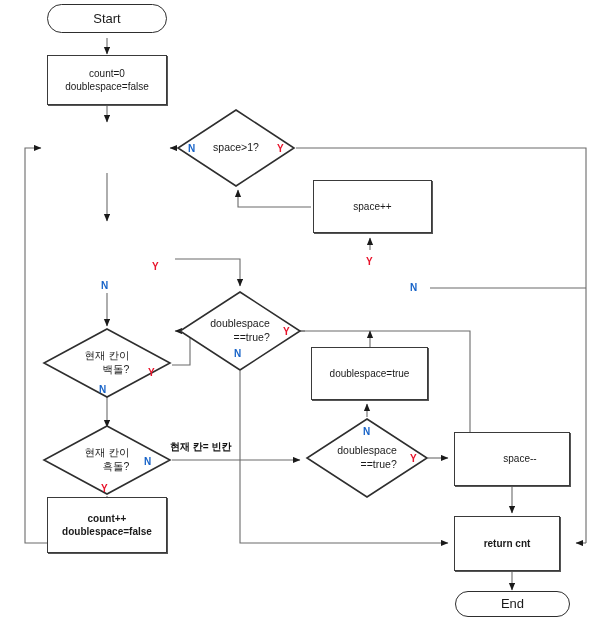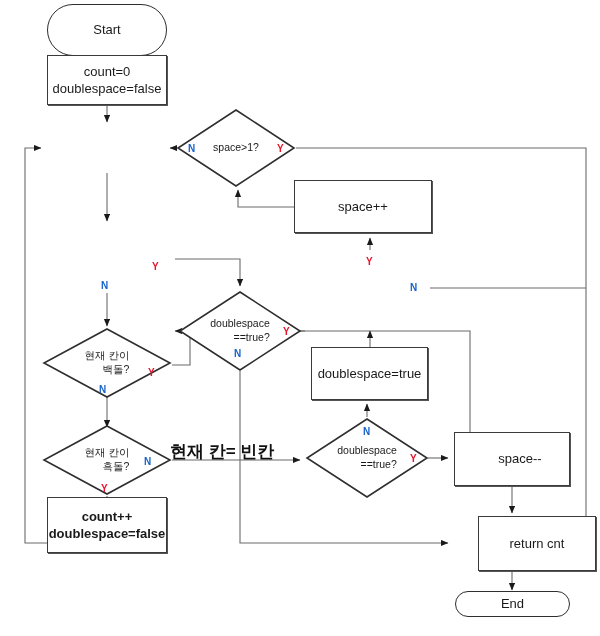--- a/index.html
+++ b/index.html
@@ -19,21 +19,21 @@
     pointer-events:none;
   }
   .node{
     position:absolute;
     box-sizing:border-box;
     display:flex;
     align-items:center;
     justify-content:center;
     text-align:center;
     color:#1a1a1a;
-    font-size:13px;
+    font-size:10px;
     line-height:1.32;
     z-index:3;
   }
   .proc{
     border:1.6px solid #3a3a3a;
     background:#ffffff;
     box-shadow:1px 1px 0 #555;
   }
   .term{
     border:1.6px solid #2e2e2e;
@@ -60,21 +60,21 @@
     position:absolute;
     font-size:10px;
     font-weight:bold;
     z-index:5;
     line-height:1;
   }
   .flag.y{color:#e8122a;}
   .flag.n{color:#1763c8;}
   .edge-note{
     position:absolute;
-    font-size:17px;
+    font-size:10px;
     font-weight:bold;
     color:#111;
     z-index:5;
     white-space:nowrap;
   }
   .ln1{display:block;}
 </style>
 </head>
 <body>
 
@@ -129,52 +129,52 @@
       <path d="M367,417 L367,404" marker-end="url(#ah)"></path>
 
       <path d="M428,458 L448,458" marker-end="url(#ah)"></path>
 
       <path d="M512,486 L512,513" marker-end="url(#ah)"></path>
 
       <path d="M512,571 L512,590" marker-end="url(#ah)"></path>
     </g>
   </svg>
 
-  <div class="node term" style="left:47px;top:4px;width:120px;height:52px;">
+  <div class="node term" style="left:47px;top:4px;width:120px;height:29px;">
     <span>Start</span>
   </div>
 
   <div class="node proc" style="left:47px;top:55px;width:120px;height:50px;">
     <span>
       <span class="ln1">count=0</span>
       <span class="ln1">doublespace=false</span>
     </span>
   </div>
 
 
-  <div class="node proc" style="left:294px;top:180px;width:138px;height:53px;">
+  <div class="node proc" style="left:313px;top:180px;width:119px;height:53px;">
     <span>space++</span>
   </div>
 
   <div class="node proc" style="left:311px;top:347px;width:117px;height:53px;justify-content:center;">
     <span>doublespace=true</span>
   </div>
 
   <div class="node proc" style="left:454px;top:432px;width:116px;height:54px;padding-left:16px;">
     <span>space--</span>
   </div>
 
   <div class="node proc" style="left:47px;top:497px;width:120px;height:56px;font-weight:bold;">
     <span>
       <span class="ln1">count++</span>
       <span class="ln1">doublespace=false</span>
     </span>
   </div>
 
-  <div class="node proc" style="left:478px;top:516px;width:118px;height:55px;">
+  <div class="node proc" style="left:454px;top:516px;width:106px;height:55px;font-weight:bold;">
     <span>return cnt</span>
   </div>
 
   <div class="node term" style="left:455px;top:591px;width:115px;height:26px;">
     <span>End</span>
   </div>
 
   <div class="dia-wrap" style="left:176px;top:108px;width:120px;height:80px;">
     <svg width="120" height="80" viewBox="0 0 120 80">
       <polygon points="60,2 118,40 60,78 2,40" fill="#ffffff" stroke="#2e2e2e" stroke-width="1.6"></polygon>

